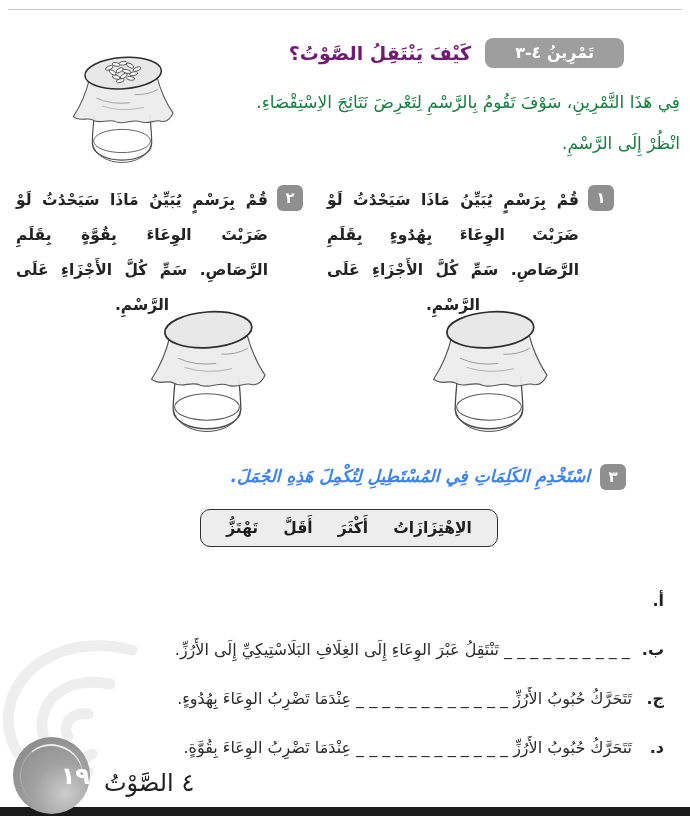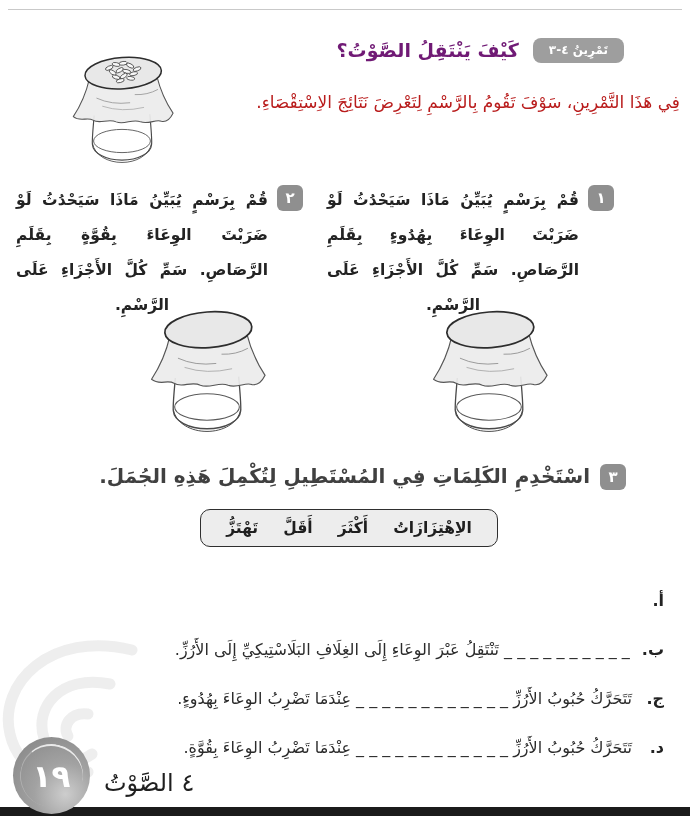--- a/index.html
+++ b/index.html
@@ -5,27 +5,27 @@
   html,body{margin:0;padding:0;background:#ffffff;}
   .page{
     position:relative;width:690px;height:823px;background:#ffffff;overflow:hidden;
     font-family:"DejaVu Sans", sans-serif;color:#262626;direction:rtl;
   }
   .top-line{position:absolute;top:9px;left:8px;right:8px;height:1px;background:#c9c9c9;}
 
   
   .header{position:absolute;top:38px;right:66px;display:flex;align-items:center;gap:14px;direction:rtl;}
   .exercise-badge{
-    background:#9e9e9e;color:#ffffff;font-weight:700;font-size:12px;
-    padding:4px 16px;border-radius:8px;line-height:1.4;white-space:nowrap;
+    background:#9e9e9e;color:#ffffff;font-weight:700;font-size:16px;
+    padding:4px 30px;border-radius:8px;line-height:1.4;white-space:nowrap;
   }
   .page-title{font-size:19px;font-weight:700;color:#701a75;white-space:nowrap;}
 
   
-  .intro{position:absolute;top:82px;right:10px;width:478px;text-align:right;font-size:17px;line-height:2.4;color:#b91c1c;}
+  .intro{position:absolute;top:82px;right:10px;width:478px;text-align:right;font-size:17px;line-height:2.4;color:#15803d;}
 
   
   .jar{position:absolute;}
   .jar-top{left:64px;top:48px;width:116px;height:128px;}
   .jar-left{left:141px;top:301px;width:132px;height:146px;}
   .jar-right{left:423px;top:301px;width:132px;height:146px;}
 
   
   .items-row{position:absolute;top:183px;left:16px;width:598px;display:flex;gap:24px;direction:rtl;}
   .item{flex:1;display:flex;gap:9px;align-items:flex-start;}
@@ -33,42 +33,42 @@
     flex:0 0 auto;width:26px;height:26px;border-radius:6px;background:#8f8f8f;color:#fff;
     display:flex;align-items:center;justify-content:center;font-size:15px;font-weight:700;margin-top:2px;
   }
   .item-text{
     font-size:15.5px;font-weight:700;line-height:2.25;color:#232323;
     text-align:justify;text-align-last:center;
   }
 
   
   .item3-row{position:absolute;top:462px;right:64px;display:flex;gap:10px;align-items:center;direction:rtl;}
-  .item3-text{font-size:20px;font-weight:700;color:#404040;white-space:nowrap;}
+  .item3-text{font-size:17px;font-weight:700;color:#3b82f6;white-space:nowrap;font-style:italic;}
 
   
   .word-box{
     position:absolute;left:200px;top:509px;width:296px;height:36px;
     border:1.6px solid #2f2f2f;border-radius:10px;background:#ededed;
     display:flex;direction:rtl;align-items:center;justify-content:space-evenly;
     font-size:15.5px;font-weight:700;color:#1f1f1f;
   }
 
   
   .sentences{position:absolute;top:576px;right:26px;left:6px;direction:rtl;}
   .sentence{display:flex;align-items:center;gap:12px;height:49px;white-space:nowrap;font-size:16px;color:#2b2b2b;}
   .sentence-label{flex:0 0 auto;min-width:20px;font-weight:700;color:#232323;}
 
   
   .watermark{position:absolute;left:-10px;top:622px;pointer-events:none;}
   .footer-bar{position:absolute;left:0;right:0;top:807px;height:9px;background:#1b1b1b;z-index:1;}
   .page-circle{
     position:absolute;left:13px;top:737px;width:77px;height:77px;border-radius:50%;z-index:2;
     background:radial-gradient(circle at 68% 74%, #cdcdcd 0%, #a2a2a2 40%, #828282 100%);
-    display:flex;align-items:center;justify-content:center;color:#ffffff;font-size:31px;font-weight:700;
+    display:flex;align-items:center;color:#ffffff;font-size:24px;font-weight:700;
   }
   .page-circle::before{
     content:"";position:absolute;inset:7px;border-radius:50%;
     border-top:2px solid rgba(255,255,255,.8);border-left:1px solid rgba(255,255,255,.25);
     transform:rotate(14deg);
   }
   .chapter-label{position:absolute;left:104px;top:769px;font-size:24px;color:#1f1f1f;white-space:nowrap;direction:rtl;}
 </style>
 </head>
 <body>
@@ -109,20 +109,21 @@
 
   <div class="top-line"></div>
 
   <div class="header">
     <span class="exercise-badge">تَمْرِينُ ٤-٣</span>
     <span class="page-title">كَيْفَ يَنْتَقِلُ الصَّوْتُ؟</span>
   </div>
 
   <div class="intro">
     <div>فِي هَذَا التَّمْرِينِ، سَوْفَ تَقُومُ بِالرَّسْمِ لِتَعْرِضَ نَتَائِجَ الاِسْتِقْصَاءِ.</div>
+    <div>انْظُرْ إِلَى الرَّسْمِ.</div>
   </div>
 
   <svg class="jar jar-top" viewBox="0 0 200 220">
     <use href="#jar"></use>
       <use href="#rice"></use>
   </svg>
 
   <div class="items-row">
     <div class="item">
       <span class="num-badge">١</span>

